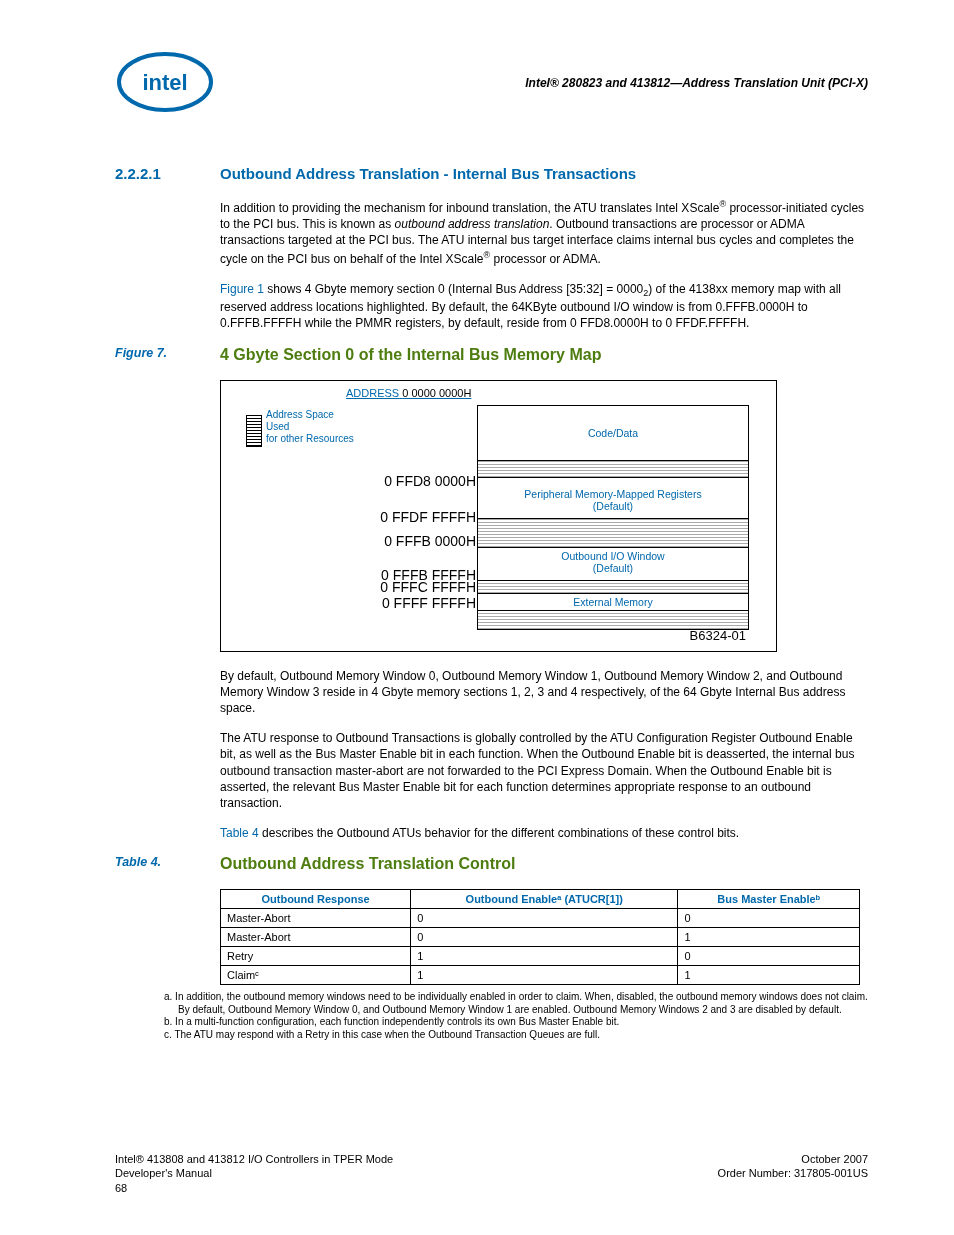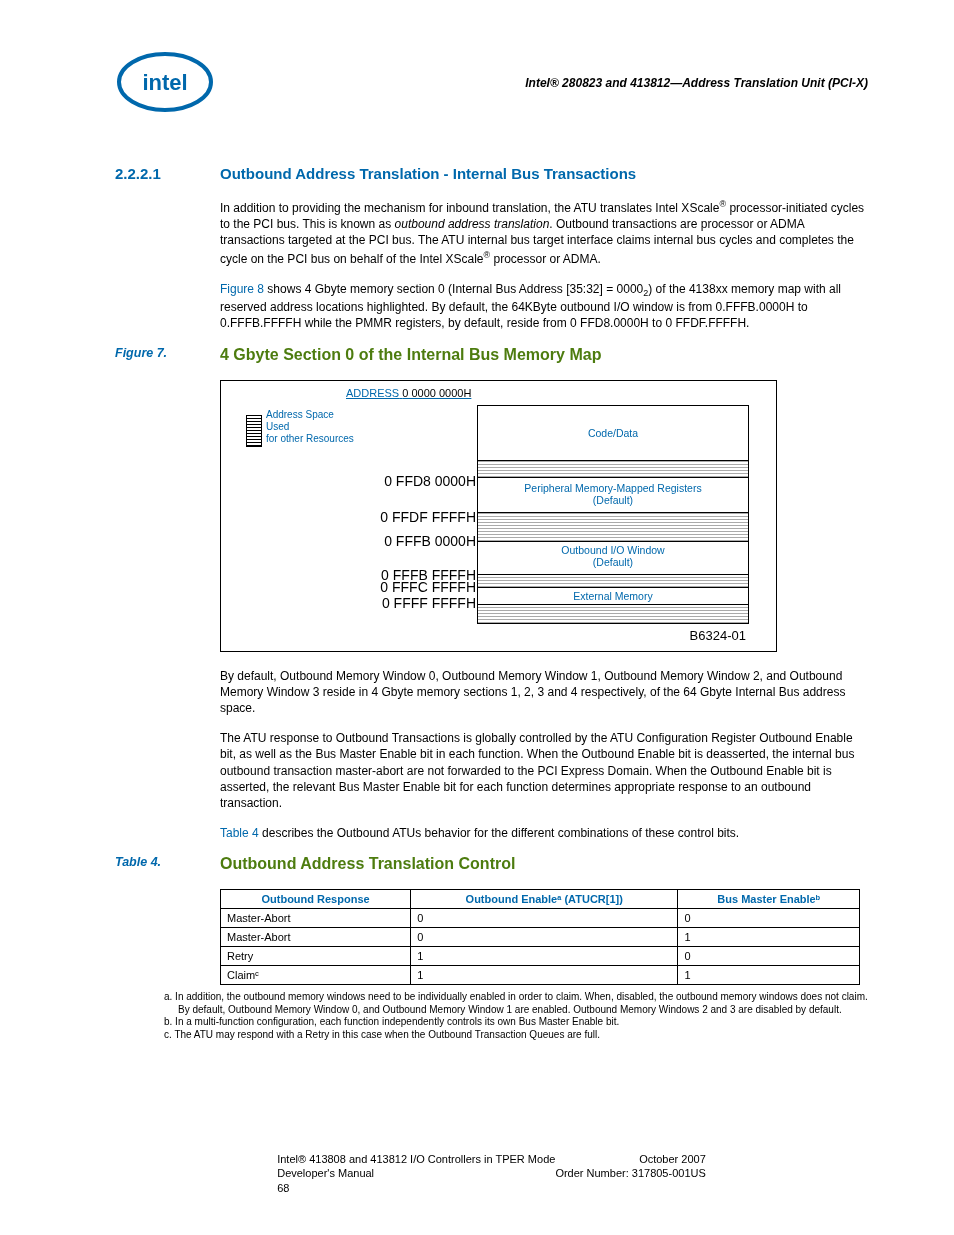--- a/index.html
+++ b/index.html
@@ -145,21 +145,21 @@
     font-size:10px;
     line-height:1.25;
     margin-top:6px;
   }
   .footnotes div { text-indent:-14px; padding-left:14px; }
   .footer {
     position:absolute;
     left:115px; right:86px; bottom:40px;
     font-size:11px;
     display:flex;
-    justify-content:center;
+    justify-content:space-between;
   }
   .footer .left, .footer .right { line-height:1.3; }
   .footer .right { text-align:right; }
 </style>
 </head>
 <body>
 
 <div class="page">
 
   <div class="header-row">
@@ -175,39 +175,39 @@
   <div class="sect-row">
     <div class="sect-num">2.2.2.1</div>
     <div class="sect-title">Outbound Address Translation - Internal Bus Transactions</div>
   </div>
 
   <div class="body-text">
     In addition to providing the mechanism for inbound translation, the ATU translates Intel XScale<sup>®</sup> processor-initiated cycles to the PCI bus. This is known as <span class="italic">outbound address translation</span>. Outbound transactions are processor or ADMA transactions targeted at the PCI bus. The ATU internal bus target interface claims internal bus cycles and completes the cycle on the PCI bus on behalf of the Intel XScale<sup>®</sup> processor or ADMA.
   </div>
 
   <div class="body-text">
-    <span class="link">Figure 8</span><span> shows 4 Gbyte memory section 0 (Internal Bus Address [35:32] = 0000</span><span class="subscript">2</span><span>) of the 4138xx memory map with all reserved address locations highlighted. By default, the 64KByte outbound I/O window is from 0.FFFB.0000H to 0.FFFB.FFFFH while the PMMR registers, by default, reside from 0 FFD8.0000H to 0 FFDF.FFFFH.</span>
+    <span class="link">Figure 1</span><span> shows 4 Gbyte memory section 0 (Internal Bus Address [35:32] = 0000</span><span class="subscript">2</span><span>) of the 4138xx memory map with all reserved address locations highlighted. By default, the 64KByte outbound I/O window is from 0.FFFB.0000H to 0.FFFB.FFFFH while the PMMR registers, by default, reside from 0 FFD8.0000H to 0 FFDF.FFFFH.</span>
   </div>
 
   <div class="sect-row">
     <div class="figlabel">Figure 7.</div>
     <div class="figtitle">4 Gbyte Section 0 of the Internal Bus Memory Map</div>
   </div>
 
   <div class="figure-box">
     <span class="fig-addr-col">
       <span>ADDRESS</span> <span style="text-decoration:none;color:#000;">0 0000 0000H</span>
     </span>
     <div class="fig-hatch"></div>
     <div class="fig-hatch-lbl">Address Space<br>Used<br>for other Resources</div>
 
     <div class="fig-right">
       <div class="fig-band" style="height:50px;line-height:50px;">Code/Data</div>
       <div class="fig-band hatch" style="height:12px;"></div>
-      <div class="fig-band" style="height:28px;padding-top:4px;">Peripheral Memory-Mapped Registers<br>(Default)</div>
+      <div class="fig-band" style="height:28px;padding-top:10px;">Peripheral Memory-Mapped Registers<br>(Default)</div>
       <div class="fig-band hatch" style="height:24px;"></div>
       <div class="fig-band" style="height:28px;padding-top:2px;">Outbound I/O Window<br>(Default)</div>
       <div class="fig-band hatch" style="height:8px;"></div>
       <div class="fig-band">External Memory</div>
       <div class="fig-band hatch" style="height:14px;"></div>
     </div>
 
     <div class="addr-lbl" style="top:92px;">0 FFD8 0000H</div>
     <div class="addr-lbl" style="top:128px;">0 FFDF FFFFH</div>
     <div class="addr-lbl" style="top:152px;">0 FFFB 0000H</div>

